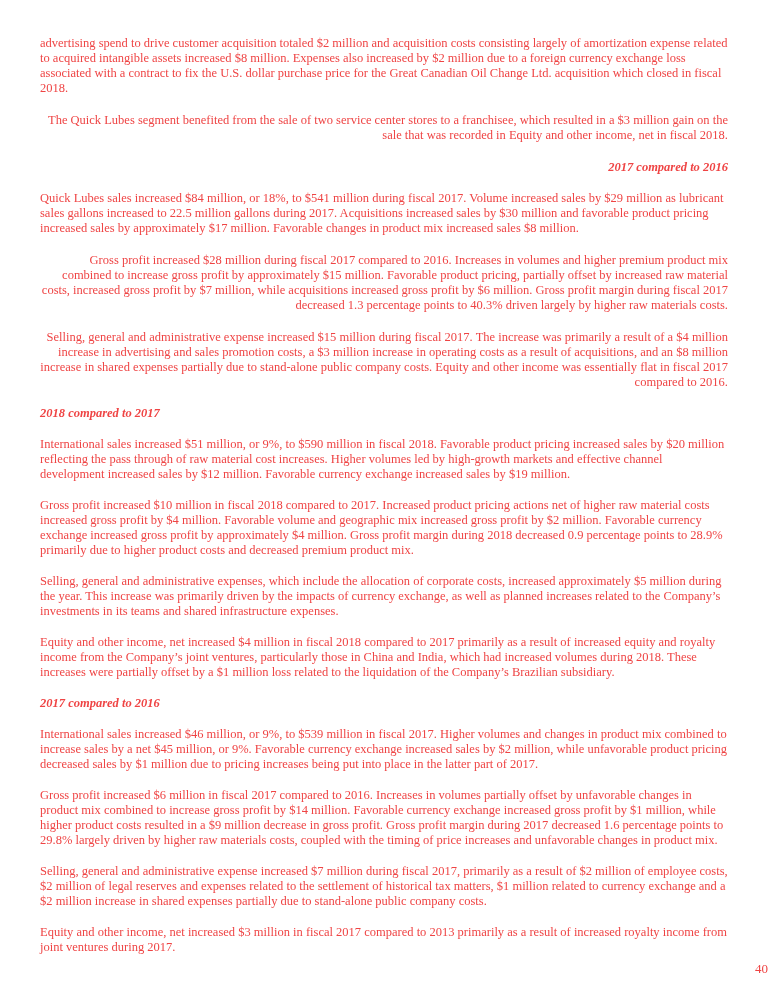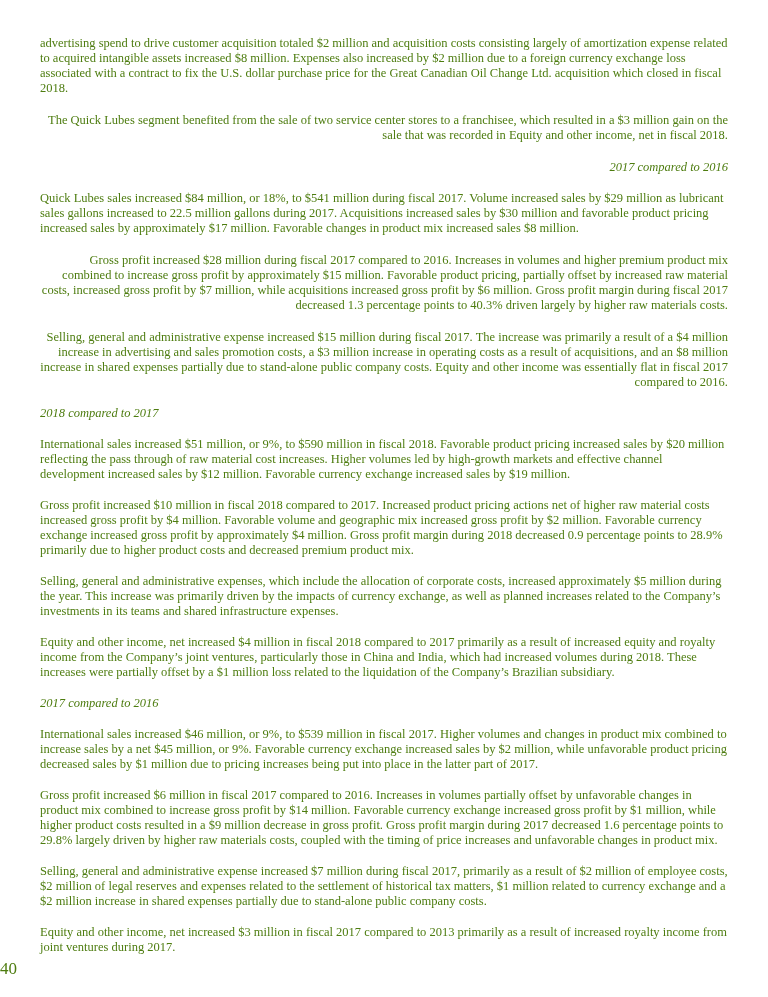--- a/index.html
+++ b/index.html
@@ -5,47 +5,47 @@
   html, body {
     margin: 0;
     padding: 0;
     background: #ffffff;
   }
   .page {
     position: relative;
     width: 768px;
     height: 997px;
     background: #ffffff;
-    color: #4d7c0f;
+    color: #ef4444;
     font-family: "Liberation Serif", "DejaVu Serif", serif;
     font-size: 12.5px;
     line-height: 15px;
     overflow: hidden;
     box-sizing: border-box;
   }
   .content {
     padding: 36px 40px 0 40px;
   }
   .block {
     margin: 0;
     text-align: left;
   }
   .sp-none { margin-top: 0; }
   .sp-lg { margin-top: 17px; text-align: right; }
   .sp-sm { margin-top: 16px; }
   .paragraph { font-style: normal; font-weight: normal; }
-  .heading-italic { font-style: italic; font-weight: normal; }
+  .heading-italic { font-style: italic; font-weight: bold; }
   .heading-bold { font-weight: bold; font-style: normal; }
   .page-number {
     position: absolute;
     bottom: 21px;
     left: 0;
     width: 100%;
-    text-align: left;
-    font-size: 17px;
+    text-align: right;
+    font-size: 13px;
   }
 </style>
 </head>
 <body>
 
 <div class="page">
   <div class="content">
       <p class="block paragraph sp-none">advertising spend to drive customer acquisition totaled $2 million and acquisition costs consisting largely of amortization expense related to acquired intangible assets increased $8 million. Expenses also increased by $2 million due to a foreign currency exchange loss associated with a contract to fix the U.S. dollar purchase price for the Great Canadian Oil Change Ltd. acquisition which closed in fiscal 2018.</p>
       <p class="block paragraph sp-lg">The Quick Lubes segment benefited from the sale of two service center stores to a franchisee, which resulted in a $3 million gain on the sale that was recorded in Equity and other income, net in fiscal 2018.</p>
       <p class="block heading-italic sp-lg">2017 compared to 2016</p>

